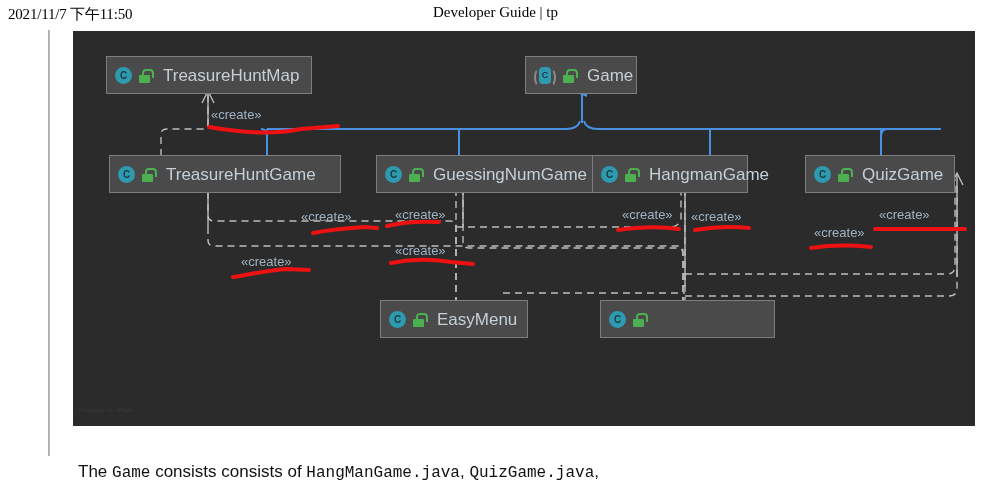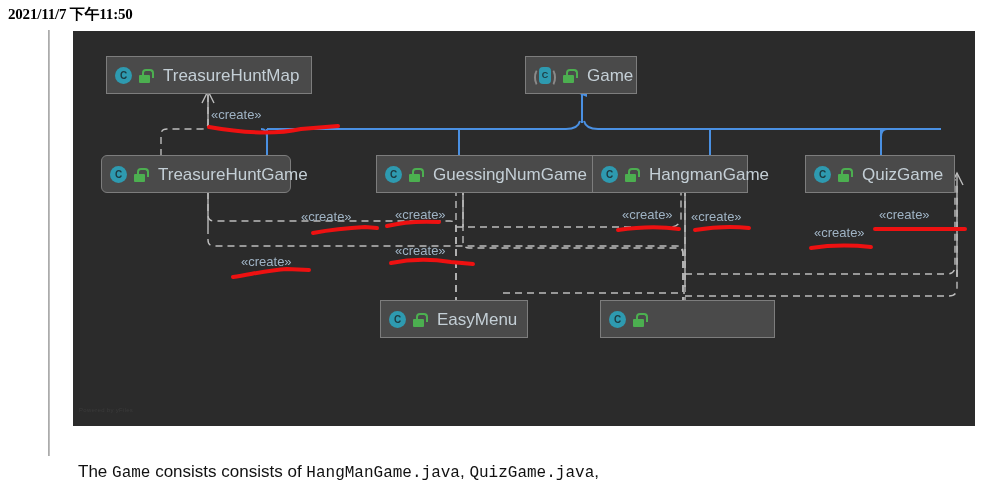--- a/index.html
+++ b/index.html
@@ -2,21 +2,21 @@
 <html><head>
 <meta charset="utf-8">
 <style>
   html,body{margin:0;padding:0;}
   body{
     width:991px;height:489px;overflow:hidden;background:#ffffff;
     font-family:"Liberation Serif",serif;position:relative;
   }
   
   .print-header{
-    position:absolute;left:0;top:0;width:991px;height:28px;font-weight:bold;
+    position:absolute;left:0;top:0;width:991px;height:28px;
   }
   .hdr-date{
     position:absolute;left:8px;top:5px;
     font-family:"Liberation Serif",serif;font-size:15px;color:#000;
     white-space:nowrap;letter-spacing:-0.2px;
   }
   .hdr-title{
     position:absolute;left:0;top:4px;width:991px;text-align:center;
     font-family:"Liberation Serif",serif;font-size:15px;color:#000;
   }
@@ -103,20 +103,21 @@
   }
   .body-text .code{
     font-family:"Liberation Mono",monospace;font-size:16px;
   }
 </style>
 </head>
 <body>
 
 <div class="print-header">
   <div class="hdr-date">2021/11/7 下午11:50</div>
+  <div class="hdr-title">Developer Guide | tp</div>
 </div>
 
 <div class="left-rule"></div>
 
 <div class="diagram">
 
   <svg class="edges" viewBox="0 0 902 395">
     <defs>
       <marker id="solidTri" markerWidth="14" markerHeight="14" refX="5" refY="6" orient="auto" markerUnits="userSpaceOnUse">
         <path d="M1,11 L5,1 L9,11 Z" fill="#4a90e2"></path>
@@ -216,21 +217,21 @@
         <span class="core"></span>
         <span class="arc r"></span>
     </span>
     <span class="ic-lock">
         <span class="shackle"></span>
         <span class="body"></span>
       </span>
     <span class="label">Game</span>
   </div>
 
-  <div class="node" style="left:28px;top:124px;width:190px;border-radius:6px;">
+  <div class="node" style="left:36px;top:124px;width:232px;">
     <span class="ic-class"></span>
     <span class="ic-lock">
         <span class="shackle"></span>
         <span class="body"></span>
       </span>
     <span class="label">TreasureHuntGame</span>
   </div>
 
   <div class="node" style="left:271px;top:124px;width:222px;margin-left:32px;">
     <span class="ic-class"></span>

